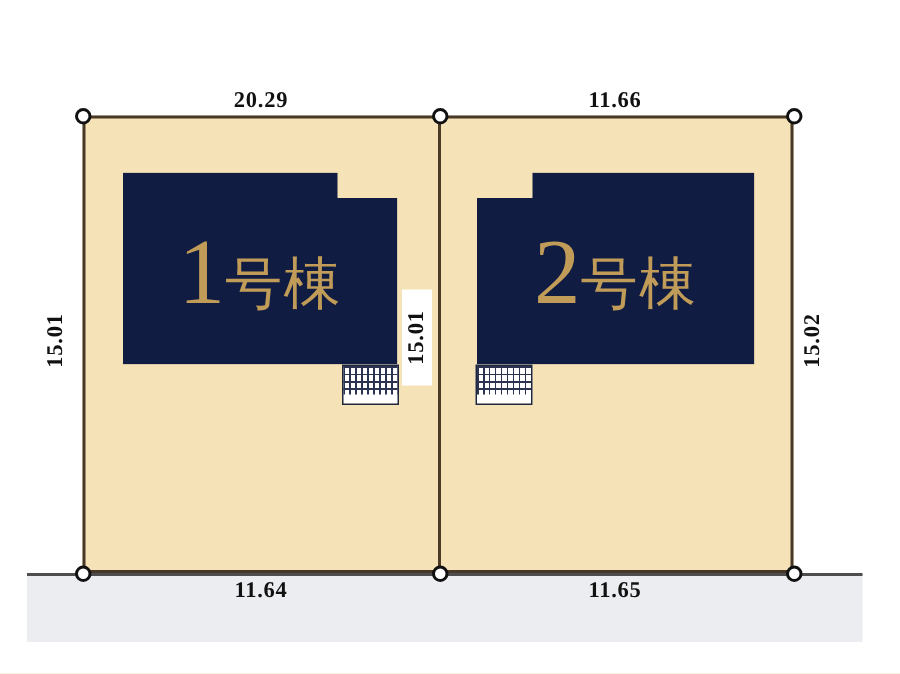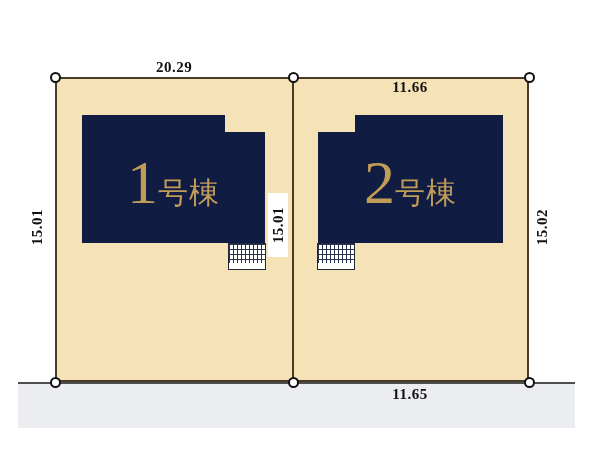--- a/index.html
+++ b/index.html
@@ -29,21 +29,21 @@
   }
   .b1{left:82px;top:115px;width:183px;height:128px;
       clip-path:polygon(0 0,143px 0,143px 17px,183px 17px,183px 128px,0 128px);}
   .b2{left:318px;top:115px;width:185px;height:128px;
       clip-path:polygon(37px 0,185px 0,185px 128px,0 128px,0 17px,37px 17px);}
   .unit-label{
     display:flex;align-items:baseline;justify-content:center;
     color:#c09c58;margin-top:6px;
   }
   .unit-number{font-size:62px;line-height:1;font-weight:400;}
-  .unit-suffix{font-size:30px;line-height:1;letter-spacing:1px;}
+  .unit-suffix{font-size:38px;line-height:1;letter-spacing:1px;}
   
   .hatchbox{
     position:absolute;width:38px;height:27px;
     box-sizing:border-box;
     background:#ffffff;border:1px solid #20283a;
   }
   .h1{left:228px;top:243px;}
   .h2{left:317px;top:243px;}
   .hatch{
     position:absolute;left:0;top:0;right:0;height:19px;
@@ -103,21 +103,22 @@
   <div class="road"></div>
 
   <div class="marker" style="left:50px;top:72px;"></div>
   <div class="marker" style="left:288px;top:72px;"></div>
   <div class="marker" style="left:524px;top:72px;"></div>
   <div class="marker" style="left:50px;top:377px;"></div>
   <div class="marker" style="left:288px;top:377px;"></div>
   <div class="marker" style="left:524px;top:377px;"></div>
 
   <div class="dim" style="left:142px;top:57px;">20.29</div>
-  <div class="dim" style="left:378px;top:57px;margin-top:20px;">11.66</div>
+  <div class="dim" style="left:378px;top:57px;">11.66</div>
 
+  <div class="dim" style="left:142px;top:384px;">11.64</div>
   <div class="dim" style="left:378px;top:384px;text-align:center;">11.65</div>
 
   <div class="dim vert" style="left:5px;top:217px;">15.01</div>
   <div class="dim vert chip" style="left:246px;top:215px;">15.01</div>
   <div class="dim vert" style="left:510px;top:217px;">15.02</div>
 
 </div>
 
 </body></html>

